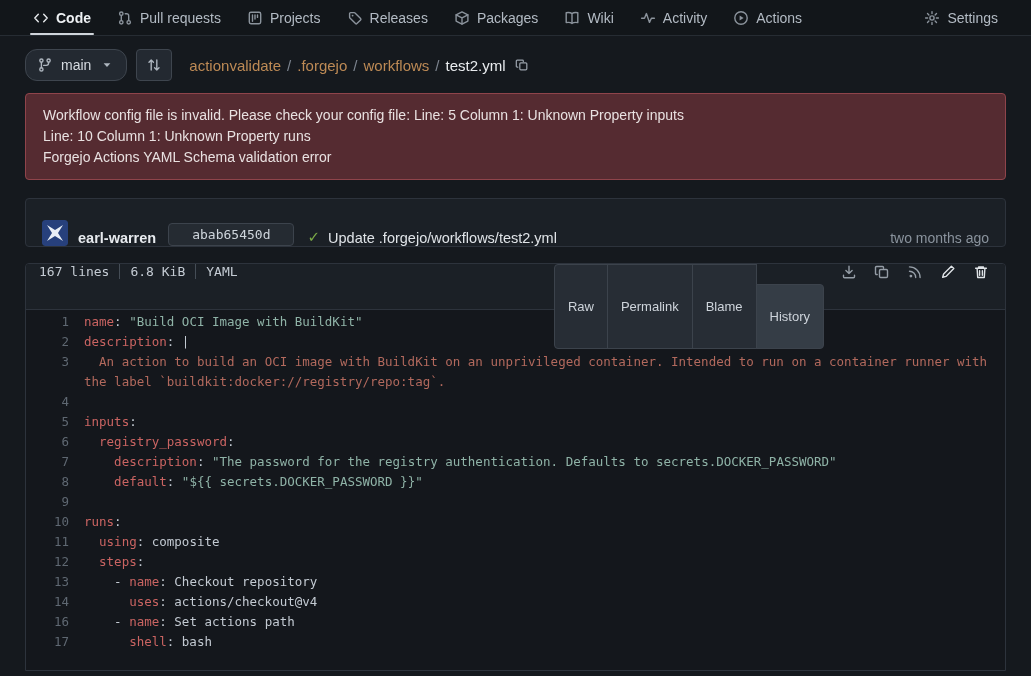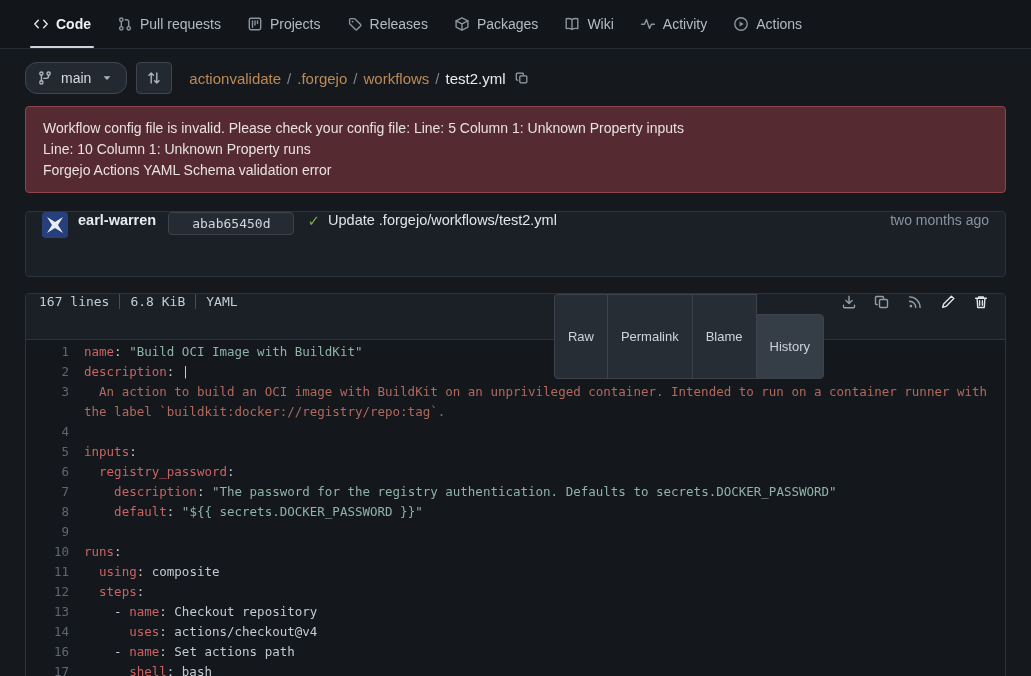--- a/index.html
+++ b/index.html
@@ -7,21 +7,21 @@
   body {
     background:#15191e;
     font-family:"Liberation Sans","DejaVu Sans",sans-serif;
     color:#c9d1d9;
     font-size:14px;
   }
   a { text-decoration:none; cursor:pointer; }
 
   
   .topnav {
-    height:49px; background:#12161a; border-bottom:1px solid #262c33;
+    height:36px; background:#12161a; border-bottom:1px solid #262c33;
     display:flex; align-items:stretch; padding:0 20px;
   }
   .nav-tabs { display:flex; }
   .nav-item {
     display:flex; align-items:center; gap:7px; padding:0 13px;
     color:#b3bbc4; font-size:14px; position:relative; cursor:pointer; white-space:nowrap;
   }
   .nav-item .nicon { color:#8b939c; display:flex; }
   .nav-item.active { color:#eef1f4; font-weight:700; }
   .nav-item.active .nicon { color:#e6e9ec; }
@@ -53,21 +53,21 @@
   
   .error-banner {
     margin:2px 25px 18px; background:var(--error_bg,#552b31);
     border:1px solid var(--error_border,#8f444b); border-radius:4px;
     padding:11px 17px; font-size:14px; line-height:21px; color:#e9e1e1;
   }
 
   
   .commit-bar {
     margin:0 25px 16px; background:#1b2026; border:1px solid #2d333c; border-radius:4px;
-    height:66px; display:flex; align-items:flex-start; padding:0 16px;
+    height:49px; display:flex; align-items:flex-end; padding:0 16px;
   }
   .avatar { width:26px; height:26px; display:flex; cursor:pointer; }
   .avatar svg { border-radius:3px; }
   .commit-author { font-weight:700; color:#e7eaee; margin-left:10px; font-size:14.5px; }
   .hash-badge {
     font-family:"DejaVu Sans Mono","Liberation Mono",monospace; font-size:13px;
     background:#252b32; border:1px solid #3c434c; border-radius:4px;
     padding:3px 23px; color:#ced5dc; margin-left:12px;
   }
   .commit-check { color:var(--success_green,#7cab47); font-size:15px; font-weight:700; margin-left:13px; }
@@ -184,20 +184,29 @@
       <div class="nav-item">
         <span class="nicon">
           <svg width="16" height="16" viewBox="0 0 16 16" fill="none" stroke="currentColor" stroke-width="1.4" stroke-linecap="round" stroke-linejoin="round">
             <circle cx="8" cy="8" r="6.2"></circle>
             <path d="M6.6 5.6v4.8L10.6 8z" fill="currentColor" stroke="none"></path>
           </svg>
         </span>
         <span>Actions</span>
       </div>
     </div>
+  <div class="nav-item nav-settings">
+    <span class="nicon">
+        <svg width="16" height="16" viewBox="0 0 16 16" fill="none" stroke="currentColor" stroke-width="1.4" stroke-linecap="round" stroke-linejoin="round">
+          <circle cx="8" cy="8" r="2.1"></circle>
+          <path d="M8 1.6v2M8 12.4v2M1.6 8h2M12.4 8h2M3.5 3.5l1.4 1.4M11.1 11.1l1.4 1.4M12.5 3.5l-1.4 1.4M4.9 11.1l-1.4 1.4"></path>
+        </svg>
+      </span>
+    <span>Settings</span>
+  </div>
 </div>
 
 <div class="crumb-row">
   <button class="branch-btn">
     <span class="bicon">
         <svg width="16" height="16" viewBox="0 0 16 16" fill="none" stroke="currentColor" stroke-width="1.4" stroke-linecap="round" stroke-linejoin="round">
           <circle cx="4.4" cy="3.6" r="1.6"></circle>
           <circle cx="4.4" cy="12.4" r="1.6"></circle>
           <circle cx="11.6" cy="3.6" r="1.6"></circle>
           <path d="M4.4 5.2v5.6M11.6 5.2v.9a2.3 2.3 0 0 1-2.3 2.3H6.7"></path>

